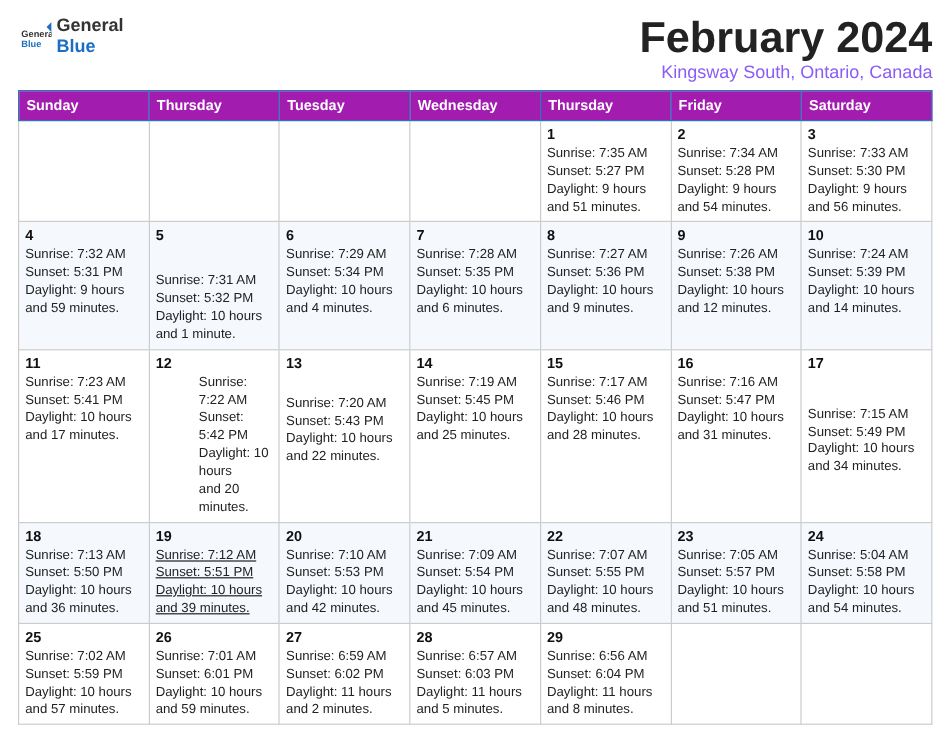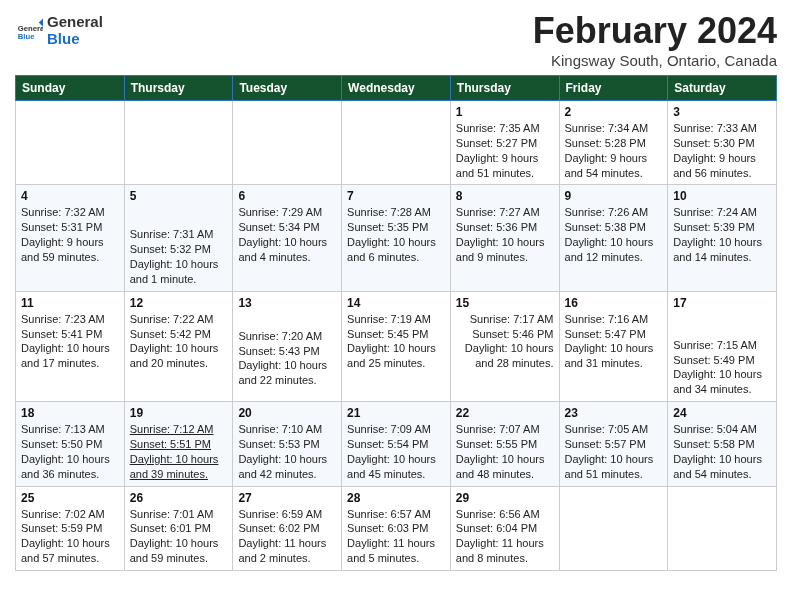--- a/index.html
+++ b/index.html
@@ -29,21 +29,21 @@
     .title-area {
       text-align: right;
     }
     .month-title {
       font-size: 36px;
       font-weight: bold;
       color: #222;
     }
     .subtitle {
       font-size: 15px;
-      color: #404040;
+      color: #8b5cf6;
     }
     .calendar-table {
       width: 100%;
       border-collapse: collapse;
       font-size: 11px;
     }
     .calendar-table th {
       background-color: #2e75b6;
       color: #fff;
       text-align: left;
@@ -72,21 +72,21 @@
     .empty-cell {
       background: #f9f9f9;
     }
     tr:nth-child(even) td {
       background-color: #f5f8fd;
     }
     tr:nth-child(odd) td {
       background-color: #fff;
     }
     .calendar-table thead tr th {
-      background-color: #14532d;
+      background-color: #a21caf;
     }
   </style>
 </head>
 <body>
 
 <div class="header-area">
   <div class="logo">
     <svg class="logo-icon" viewBox="0 0 40 40">
       <rect x="2" y="2" width="36" height="36" rx="4" fill="#fff"></rect>
       <text x="4" y="20" font-size="11" font-weight="bold" fill="#333" font-family="Arial">General</text>
@@ -198,42 +198,42 @@
       <tr>
         <td>
           <div class="day-number">11</div>
           <div class="day-info" style="white-space: pre-line;">Sunrise: 7:23 AM
 Sunset: 5:41 PM
 Daylight: 10 hours
 and 17 minutes.</div>
         </td>
         <td>
           <div class="day-number">12</div>
-          <div class="day-info" style="white-space: pre-line;">Sunrise: 7:22 AM
+          <div class="day-info" style="white-space: pre-line; margin-left: 36px;">Sunrise: 7:22 AM
 Sunset: 5:42 PM
 Daylight: 10 hours
 and 20 minutes.</div>
         </td>
         <td>
           <div class="day-number">13</div>
           <div class="day-info" style="white-space: pre-line; margin-top: 19px;">Sunrise: 7:20 AM
 Sunset: 5:43 PM
 Daylight: 10 hours
 and 22 minutes.</div>
         </td>
         <td>
           <div class="day-number">14</div>
           <div class="day-info" style="white-space: pre-line;">Sunrise: 7:19 AM
 Sunset: 5:45 PM
 Daylight: 10 hours
 and 25 minutes.</div>
         </td>
         <td>
           <div class="day-number">15</div>
-          <div class="day-info" style="white-space: pre-line; text-align: right;">Sunrise: 7:17 AM
+          <div class="day-info" style="white-space: pre-line;">Sunrise: 7:17 AM
 Sunset: 5:46 PM
 Daylight: 10 hours
 and 28 minutes.</div>
         </td>
         <td>
           <div class="day-number">16</div>
           <div class="day-info" style="white-space: pre-line;">Sunrise: 7:16 AM
 Sunset: 5:47 PM
 Daylight: 10 hours
 and 31 minutes.</div>

